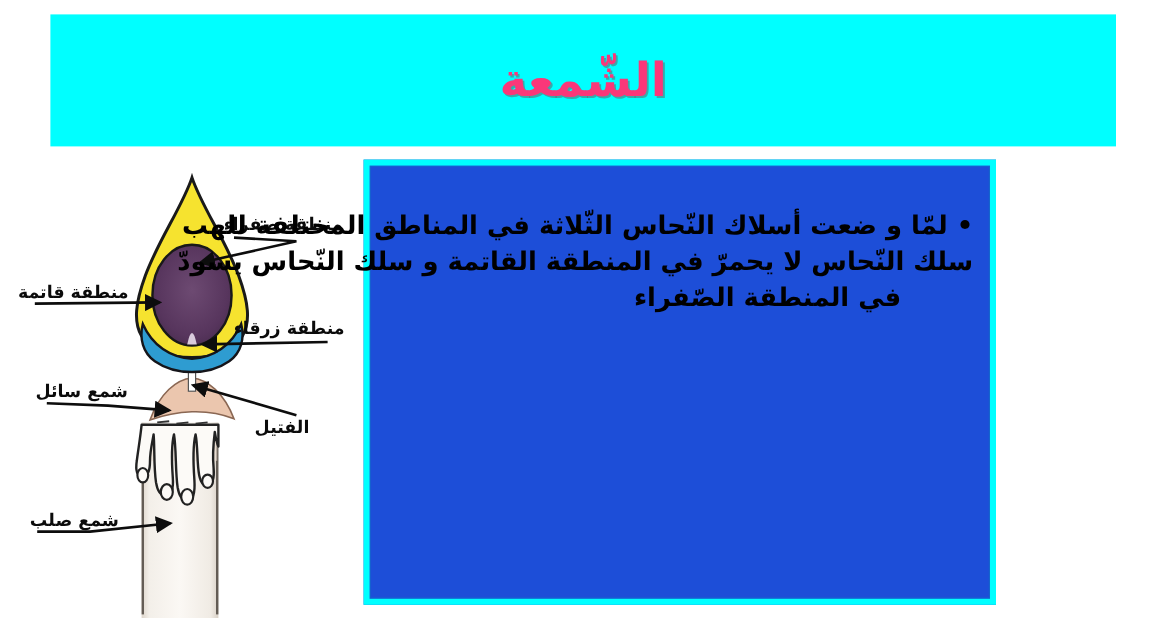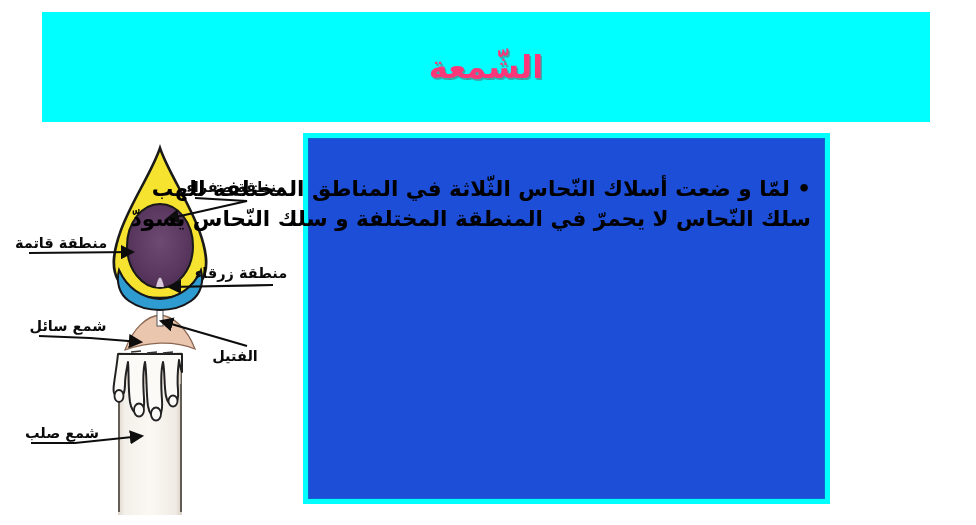--- a/index.html
+++ b/index.html
@@ -5,21 +5,21 @@
   html,body{margin:0;padding:0;}
   body{
     width:976px;height:525px;position:relative;background:#ffffff;
     font-family:"DejaVu Sans",sans-serif;overflow:hidden;
   }
   .header{
     position:absolute;left:42px;top:12px;width:888px;height:110px;
     background:#00FFFF;display:flex;align-items:center;justify-content:center;
   }
   .title{
-    font-size:32px;font-weight:bold;color:#FA3779;
+    font-size:39px;font-weight:bold;color:#FA3779;
     text-shadow:1.5px 1.5px 0 rgba(100,100,100,.55);
     direction:rtl;
   }
   .textbox{
     position:absolute;left:303px;top:133px;width:527px;height:371px;
     box-sizing:border-box;border:5px solid #00FFFF;background:#1d4ed8;
     box-shadow:inset 0 0 0 1px rgba(0,150,190,.35);
   }
   .bullet-para{
     direction:rtl;text-align:right;color:#000;
@@ -111,15 +111,16 @@
   <text class="diagram-label" x="220" y="221" text-anchor="middle" direction="rtl">الفتيل</text>
   <line x1="232" y1="206" x2="146" y2="181" stroke="#0d0d0d" stroke-width="2.2" marker-end="url(#ah)"></line>
 
   <text class="diagram-label" x="47" y="298" text-anchor="middle" direction="rtl">شمع صلب</text>
   <polyline points="16,303 60,303 127,296" fill="none" stroke="#0d0d0d" stroke-width="2.2" marker-end="url(#ah)"></polyline>
 </svg>
 
 <div class="textbox" style="border-color: rgb(0, 255, 255);">
   <div class="bullet-para">
     <div class="line">• لمّا و ضعت أسلاك النّحاس الثّلاثة  في المناطق المختلفة للهب</div>
-    <div class="line">سلك النّحاس لا يحمرّ في المنطقة المختلفة و سلك النّحاس يسودّ</div>
+    <div class="line">سلك النّحاس لا يحمرّ في المنطقة القاتمة و سلك النّحاس يسودّ</div>
+    <div class="line line-last">في المنطقة الصّفراء</div>
   </div>
 </div>
 
 </body></html>

